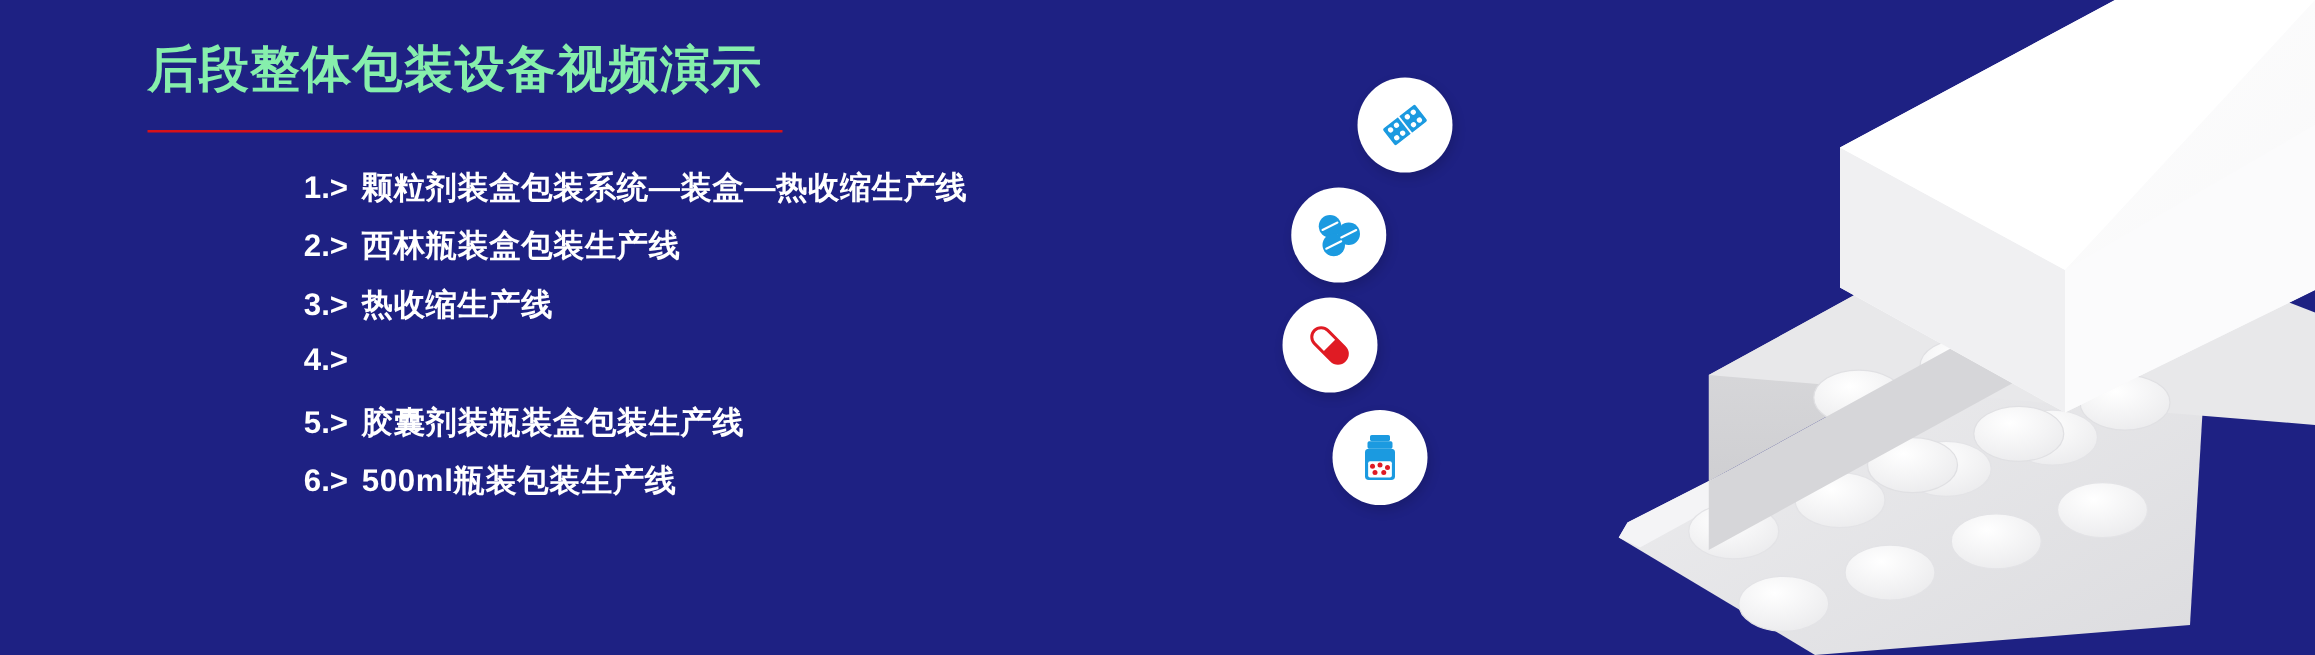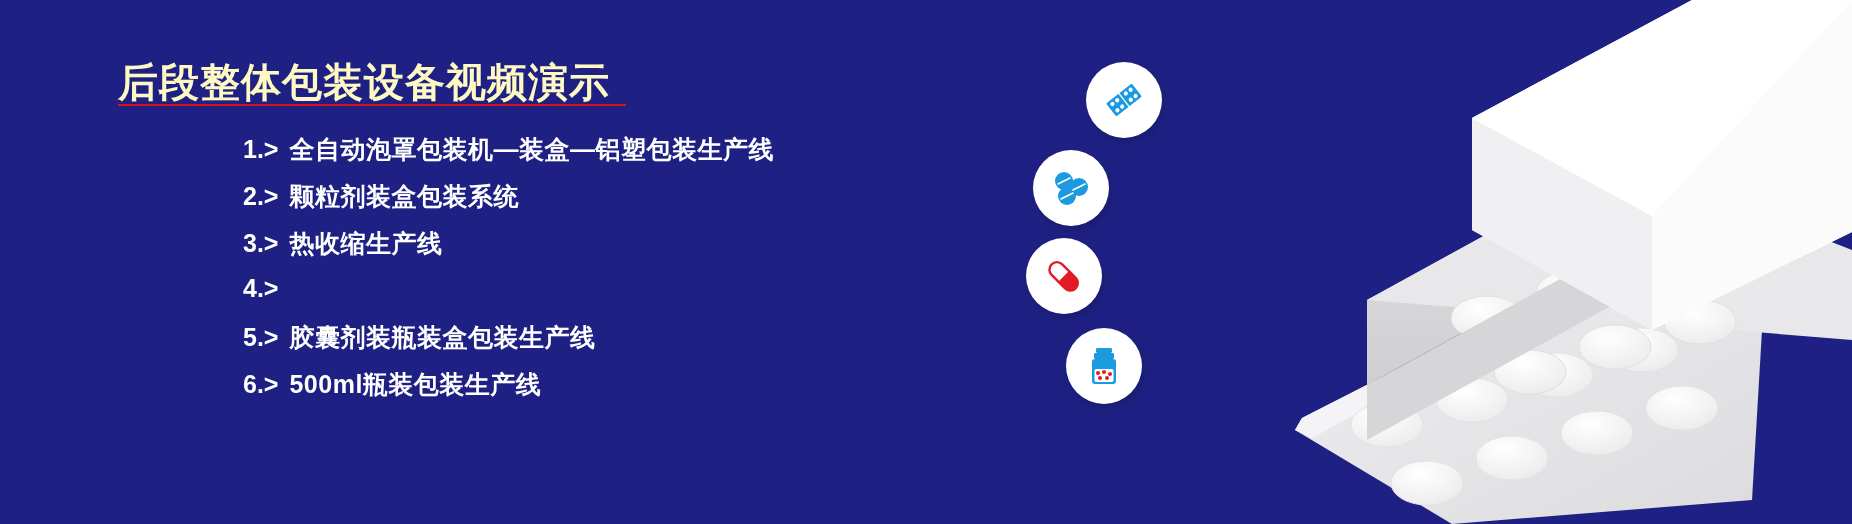--- a/index.html
+++ b/index.html
@@ -28,24 +28,24 @@
     position: absolute;
     left: 0;
     top: 0;
     width: 1000px;
     height: 524px;
   }
 
   #page-title {
     position: absolute;
     left: 118px;
-    top: 55px;
+    top: 28px;
     font-size: 40px;
     font-weight: bold;
-    color: #fef9c3;
+    color: #86efac;
     letter-spacing: 1px;
     white-space: nowrap;
   }
 
   #title-underline {
     position: absolute;
     left: 118px;
     top: 104px;
     width: 508px;
     height: 2px;
@@ -111,25 +111,25 @@
 
   <div id="text-block">
 
     <div id="page-title">后段整体包装设备视频演示</div>
 
     <div id="title-underline"></div>
 
     <ul id="feature-list">
       <li class="list-item">
         <span class="item-index">1.&gt;</span>
-        <span class="item-label">全自动泡罩包装机—装盒—铝塑包装生产线</span>
+        <span class="item-label">颗粒剂装盒包装系统—装盒—热收缩生产线</span>
       </li>
       <li class="list-item">
         <span class="item-index">2.&gt;</span>
-        <span class="item-label">颗粒剂装盒包装系统</span>
+        <span class="item-label">西林瓶装盒包装生产线</span>
       </li>
       <li class="list-item">
         <span class="item-index">3.&gt;</span>
         <span class="item-label">热收缩生产线</span>
       </li>
       <li class="list-item">
         <span class="item-index">4.&gt;</span>
       </li>
       <li class="list-item">
         <span class="item-index">5.&gt;</span>

